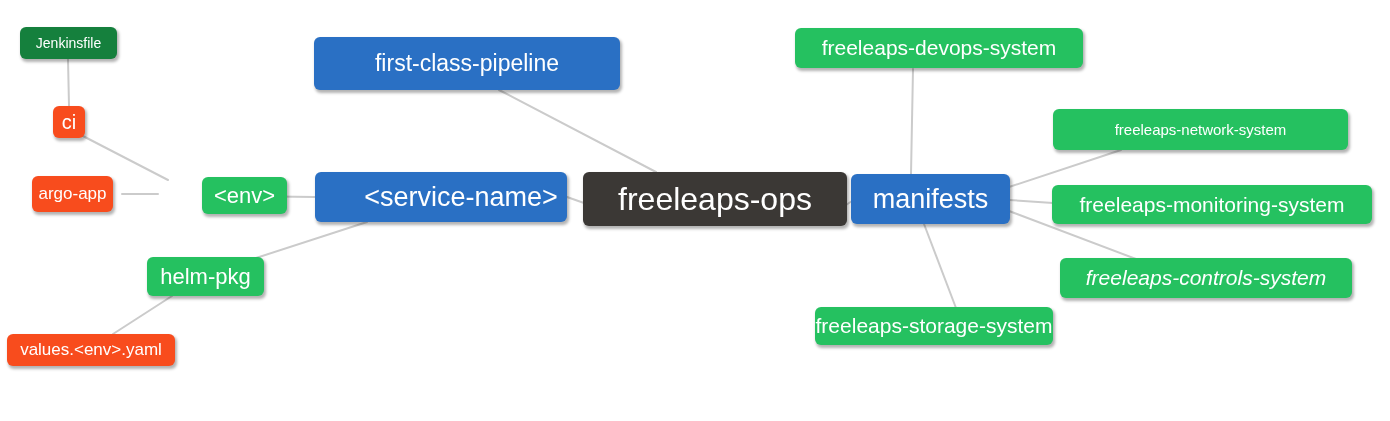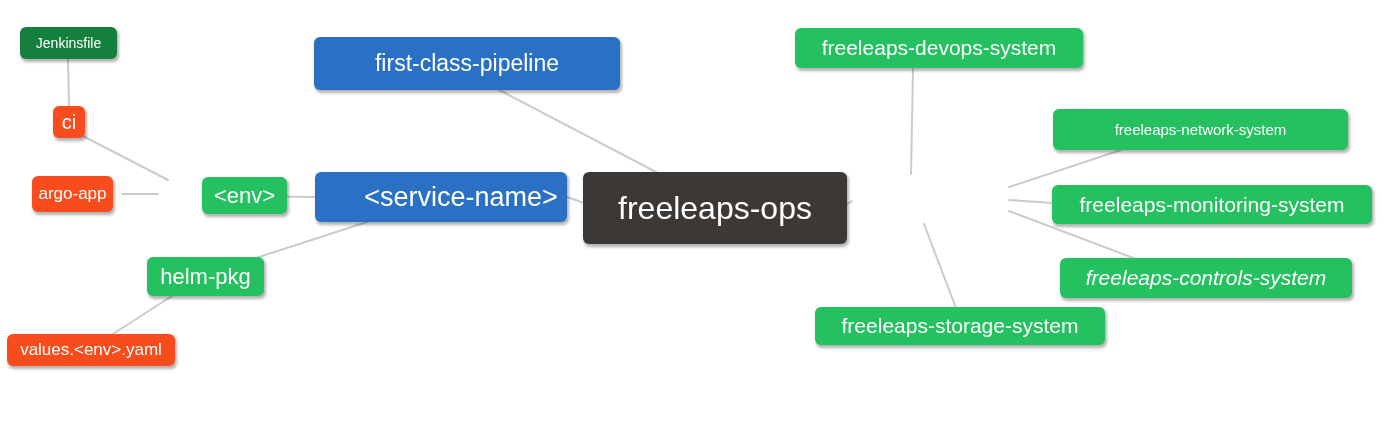--- a/index.html
+++ b/index.html
@@ -91,38 +91,41 @@
   </div>
 
   <div class="node c-blue" style="left:314px; top:37px;  width:306px; height:53px; font-size:23px;">
     <span>first-class-pipeline</span>
   </div>
 
   <div class="node c-blue" style="left:315px; top:172px; width:252px; height:50px; font-size:27px;padding-left:40px;">
     <span>&lt;service-name&gt;</span>
   </div>
 
-  <div class="node c-dark" style="left:583px; top:172px; width:264px; height:72px; font-size:32px;">
+  <div class="node c-dark" style="left:583px; top:172px; width:264px; height:54px; font-size:32px;">
     <span>freeleaps-ops</span>
   </div>
 
+  <div class="node c-blue" style="left:851px; top:174px; width:159px; height:50px; font-size:27px;">
+    <span>manifests</span>
+  </div>
 
   <div class="node c-green" style="left:795px; top:28px;  width:288px; height:40px; font-size:21px;">
     <span>freeleaps-devops-system</span>
   </div>
 
   <div class="node c-green" style="left:1053px; top:109px; width:295px; height:41px; font-size:15px;">
     <span>freeleaps-network-system</span>
   </div>
 
   <div class="node c-green" style="left:1052px; top:185px; width:320px; height:39px; font-size:21px;">
     <span>freeleaps-monitoring-system</span>
   </div>
 
   <div class="node c-green" style="left:1060px; top:258px; width:292px; height:40px; font-size:21px;font-style:italic;">
     <span>freeleaps-controls-system</span>
   </div>
 
-  <div class="node c-green" style="left:815px; top:307px; width:290px; height:38px; font-size:21px;">
+  <div class="node c-green" style="left:815px; top:307px; width:238px; height:38px; font-size:21px;">
     <span>freeleaps-storage-system</span>
   </div>
 
 </div>
 
 </body></html>

